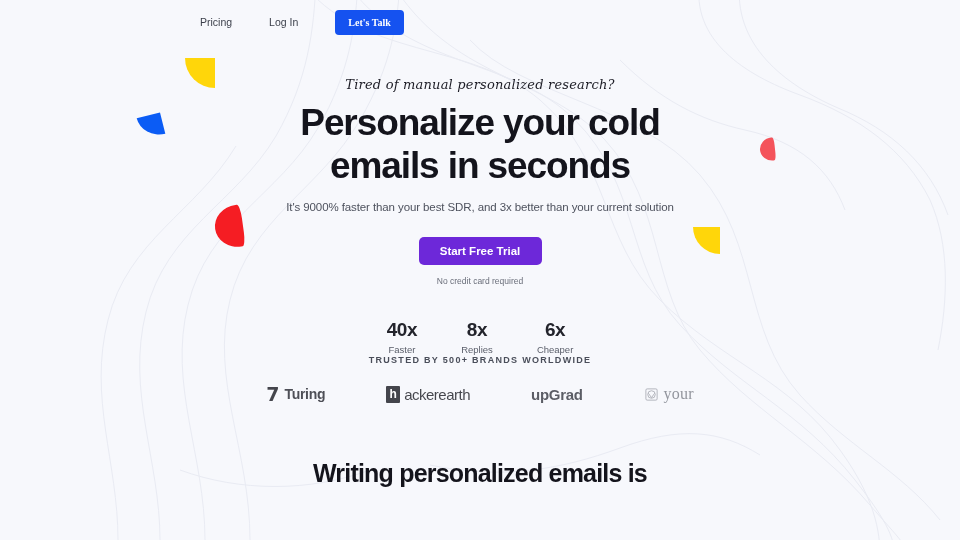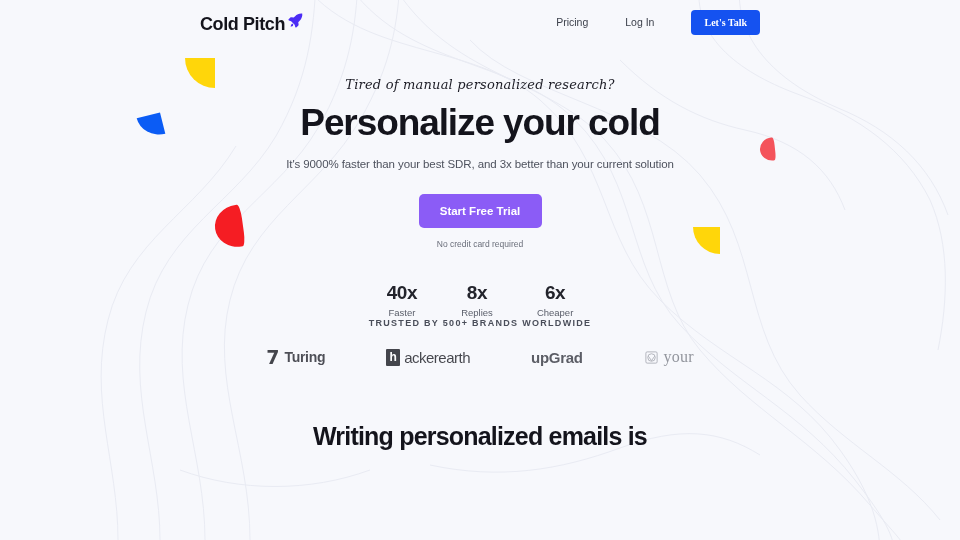--- a/index.html
+++ b/index.html
@@ -151,28 +151,28 @@
 
   .hero-sub {
     margin-top: 17px;
     font-size: 11.5px;
     color: #4e525e;
     letter-spacing: -0.1px;
   }
 
   .cta-wrap { margin-top: 24px; }
   .btn-trial {
-    background: #8b5cf6;
+    background: #6d28d9;
     color: #ffffff;
     font-size: 11.5px;
     font-weight: bold;
     border: none;
     border-radius: 5px;
     width: 123px;
-    height: 34px;
+    height: 28px;
     cursor: pointer;
     font-family: "Liberation Sans", sans-serif;
   }
   .cta-note {
     margin-top: 11px;
     font-size: 8.5px;
     color: #6a6e7a;
   }
 
   
@@ -304,42 +304,36 @@
 </svg>
 
 <div class="deco deco-quarter-yellow-left"></div>
 <div class="deco deco-quarter-blue-left"></div>
 <div class="deco deco-petal-red-left"></div>
 <div class="deco deco-petal-red-right"></div>
 <div class="deco deco-quarter-yellow-right"></div>
 
 <header class="site-header">
 
-  <div class="brand">
-    <span class="brand-name">Cold Pitch</span>
-    <svg class="rocket-icon" viewBox="0 0 24 24" aria-hidden="true">
-      <path d="M21.5 2.2c-3.6-.5-7.4 1-10 3.7l-2 2-3.4-.5c-.6-.1-1.2.1-1.6.6L2.3 10.4c-.5.6-.2 1.5.5 1.7l3 .9 5 5 .9 3c.2.7 1.1 1 1.7.5l2.4-2.2c.5-.4.7-1 .6-1.6l-.5-3.4 2-2c2.7-2.6 4.2-6.4 3.6-10.1z" fill="#4b2cf5"></path>
-      <path d="M6.4 17.3c-.9.9-1.3 3.3-1.3 3.3s2.4-.4 3.3-1.3c.6-.6.6-1.6 0-2.2-.6-.6-1.4-.4-2 .2z" fill="#4b2cf5"></path>
-    </svg>
-  </div>
 
   <nav class="main-nav">
     <a class="nav-link">Pricing</a>
     <a class="nav-link">Log In</a>
     <button class="btn-talk">Let's Talk</button>
   </nav>
 
 </header>
 
 <section class="hero">
 
   <div class="eyebrow">Tired of manual personalized research?</div>
 
   <h1 class="hero-title">
     <span class="line">Personalize your cold</span>
+    <span class="line">emails in seconds</span>
   </h1>
 
   <p class="hero-sub">It's 9000% faster than your best SDR, and 3x better than your current solution</p>
 
   <div class="cta-wrap">
     <button class="btn-trial">Start Free Trial</button>
     <div class="cta-note">No credit card required</div>
   </div>
 
   <div class="stats">

